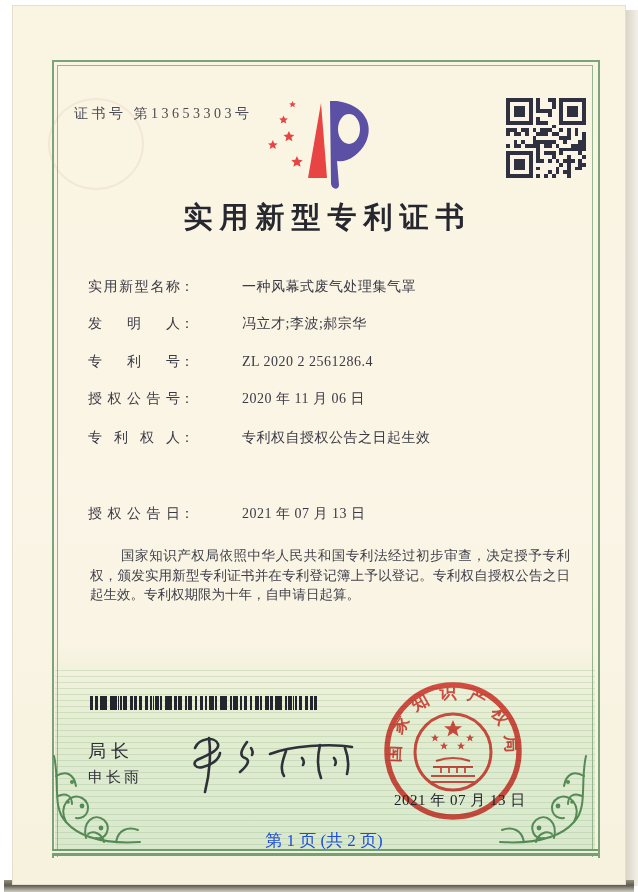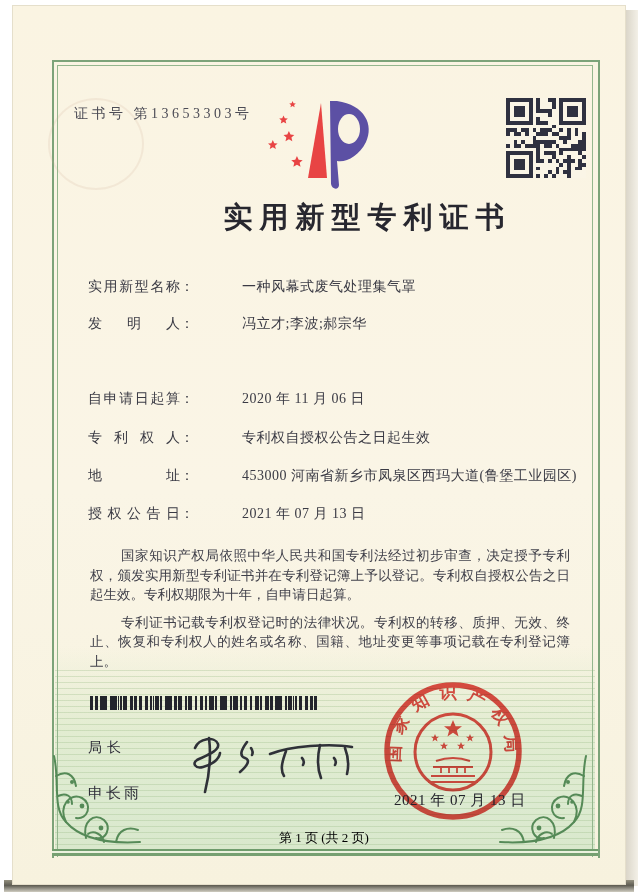--- a/index.html
+++ b/index.html
@@ -32,47 +32,47 @@
     background:linear-gradient(180deg,rgba(222,235,206,0) 0%,rgba(222,235,206,.85) 42%,#dcead0 78%,#d9e8cc 100%);}
   .green-lines{left:55px;top:670px;width:540px;height:180px;z-index:2;opacity:.65;
     background:repeating-linear-gradient(180deg,rgba(146,182,126,.45) 0 1px,rgba(255,255,255,0) 1px 6px);}
 
   .watermark-circle{left:48px;top:98px;width:92px;height:88px;border-radius:50%;
     border:2px solid rgba(205,170,145,.16);z-index:2;}
 
   
   .cert-no{left:74px;top:105px;font-size:14px;letter-spacing:3.5px;color:#4b4b55;z-index:4;}
   .title{left:52px;top:198px;width:544px;text-align:center;font-size:29px;font-weight:600;
-    letter-spacing:7px;text-indent:7px;color:#27272f;z-index:4;padding-left:40px;}
+    letter-spacing:7px;text-indent:7px;color:#27272f;z-index:4;}
 
   .row{left:88px;width:512px;font-size:14px;color:#3a3a44;z-index:4;white-space:nowrap;}
   .lbl{display:inline-block;width:92px;text-align:justify;text-align-last:justify;font-family:Liberation Serif, serif;}
   .colon{margin-right:4px;}
   .val{letter-spacing:.5px;margin-left:44px;}
   .grp2{position:absolute;left:235px;top:0;white-space:nowrap;}
 
   .body-text{left:82px;top:538px;width:496px;font-size:13.5px;line-height:19.5px;
     color:#3f3f49;text-align:justify;z-index:4;}
   .body-text p{margin:8px;text-indent:2.3em;}
 
   .barcode{left:90px;top:696px;width:228px;height:14px;z-index:4;
     background:
       repeating-linear-gradient(90deg,#23252c 0 2px,rgba(0,0,0,0) 2px 5px),
       repeating-linear-gradient(90deg,#23252c 0 1px,rgba(0,0,0,0) 1px 7px),
       repeating-linear-gradient(90deg,#23252c 0 3px,rgba(0,0,0,0) 3px 11px);}
 
-  .director-label{left:88px;top:739px;font-size:14px;letter-spacing:5px;color:#2e2e38;z-index:4;}
-  .director-name{left:88px;top:768px;font-size:15px;letter-spacing:3px;color:#2e2e38;z-index:4;margin-top:16px;}
+  .director-label{left:88px;top:739px;font-size:18px;letter-spacing:5px;color:#2e2e38;z-index:4;}
+  .director-name{left:88px;top:768px;font-size:15px;letter-spacing:3px;color:#2e2e38;z-index:4;}
 
   .signature{left:185px;top:720px;width:175px;height:82px;z-index:4;}
 
   .seal{left:378px;top:676px;width:150px;height:152px;z-index:5;opacity:.92;mix-blend-mode:multiply;}
   .seal-date{left:394px;top:791px;font-size:15px;color:#23232b;z-index:6;letter-spacing:.5px;}
 
-  .page-indicator{left:52px;top:829px;width:544px;text-align:center;font-size:13px;color:#000000;z-index:4;}
+  .page-indicator{left:52px;top:829px;width:544px;text-align:center;font-size:17px;color:#1d4ed8;z-index:4;}
   .back-note{left:52px;top:865px;width:544px;text-align:center;font-size:17px;
     letter-spacing:2px;color:#30303a;z-index:4;margin-top:42px;}
 
   .ornament{z-index:3;}
   .orn-right{transform:scaleX(-1);}
 </style>
 </head>
 <body>
 
 <div class="stage">
@@ -273,36 +273,35 @@
   </svg>
 
   <div class="abs title">实用新型专利证书</div>
 
   <div class="abs row" style="top:278px">
     <span class="lbl">实用新型名称</span><span class="colon">：</span><span class="val">一种风幕式废气处理集气罩</span>
   </div>
   <div class="abs row" style="top:315px">
     <span class="lbl">发明人</span><span class="colon">：</span><span class="val">冯立才;李波;郝宗华</span>
   </div>
+  <div class="abs row" style="top:353px">
+    <span class="lbl">专利号</span><span class="colon">：</span><span class="val">ZL 2020 2 2561286.4</span>
+  </div>
   <div class="abs row" style="top:390px">
-    <span class="lbl">自申请日起算</span><span class="colon">：</span><span class="val">2020 年 11 月 06 日</span>
+    <span class="lbl">授权公告号</span><span class="colon">：</span><span class="val">2020 年 11 月 06 日</span>
   </div>
   <div class="abs row" style="top:429px">
     <span class="lbl">专利权人</span><span class="colon">：</span><span class="val">专利权自授权公告之日起生效</span>
   </div>
-  <div class="abs row" style="top:467px">
-    <span class="lbl">地址</span><span class="colon">：</span><span class="val">453000 河南省新乡市凤泉区西玛大道(鲁堡工业园区)</span>
-  </div>
   <div class="abs row" style="top:505px">
     <span class="lbl">授权公告日</span><span class="colon">：</span><span class="val">2021 年 07 月 13 日</span>
   </div>
 
   <div class="abs body-text">
     <p>国家知识产权局依照中华人民共和国专利法经过初步审查，决定授予专利权，颁发实用新型专利证书并在专利登记簿上予以登记。专利权自授权公告之日起生效。专利权期限为十年，自申请日起算。</p>
-    <p>专利证书记载专利权登记时的法律状况。专利权的转移、质押、无效、终止、恢复和专利权人的姓名或名称、国籍、地址变更等事项记载在专利登记簿上。</p>
   </div>
 
   <div class="abs barcode"></div>
 
   <div class="abs director-label">局长</div>
   <div class="abs director-name">申长雨</div>
 
   <svg class="abs signature" viewBox="0 0 175 82">
     <g stroke="#2f3138" stroke-width="2.6" fill="none" stroke-linecap="round" stroke-linejoin="round">
       <path d="M10,28 C14,18 30,16 33,24 C35,31 20,36 12,40 C7,43 10,49 18,47 C26,45 34,40 35,33"></path>

